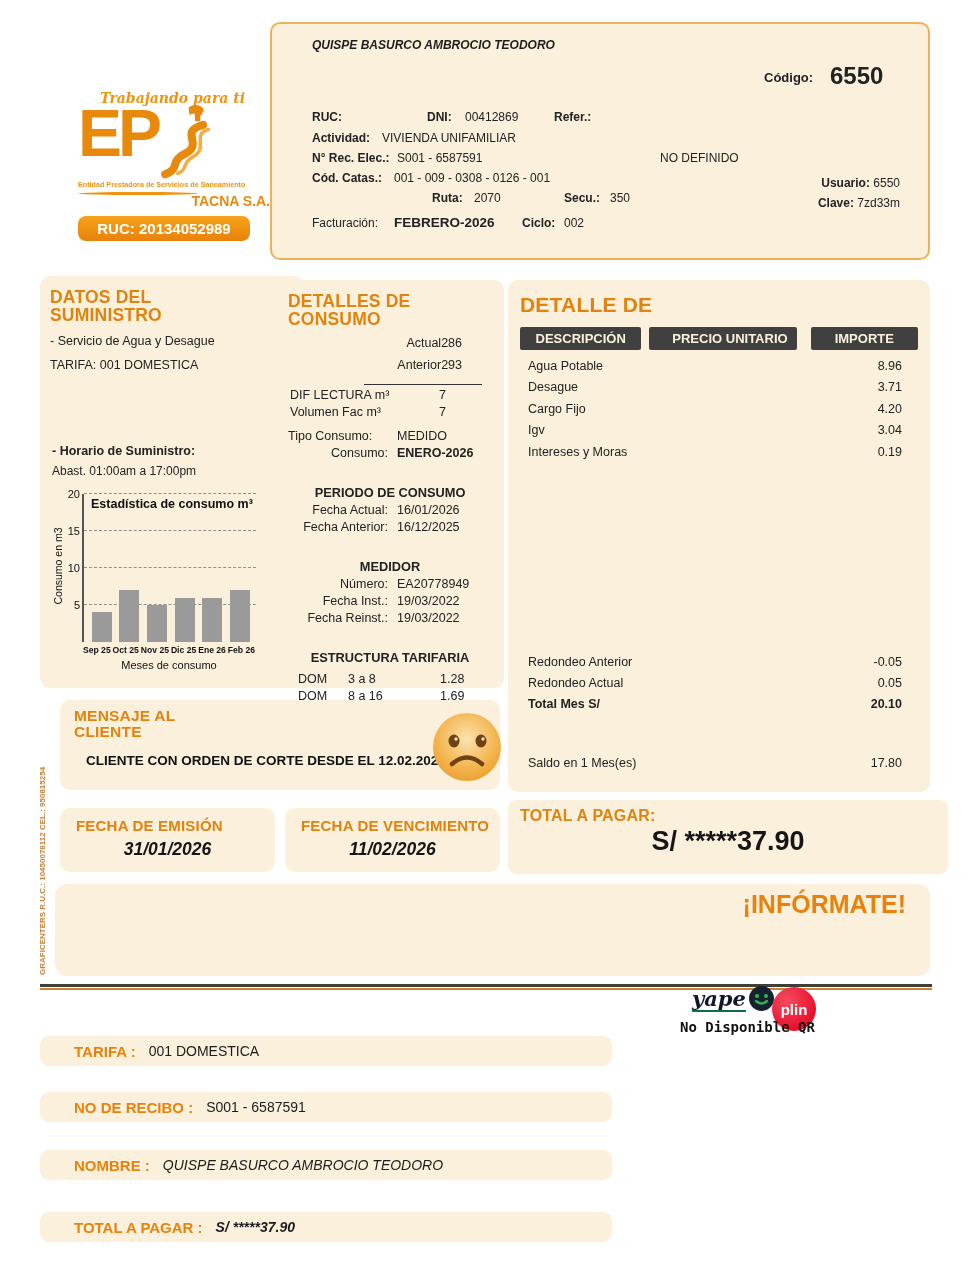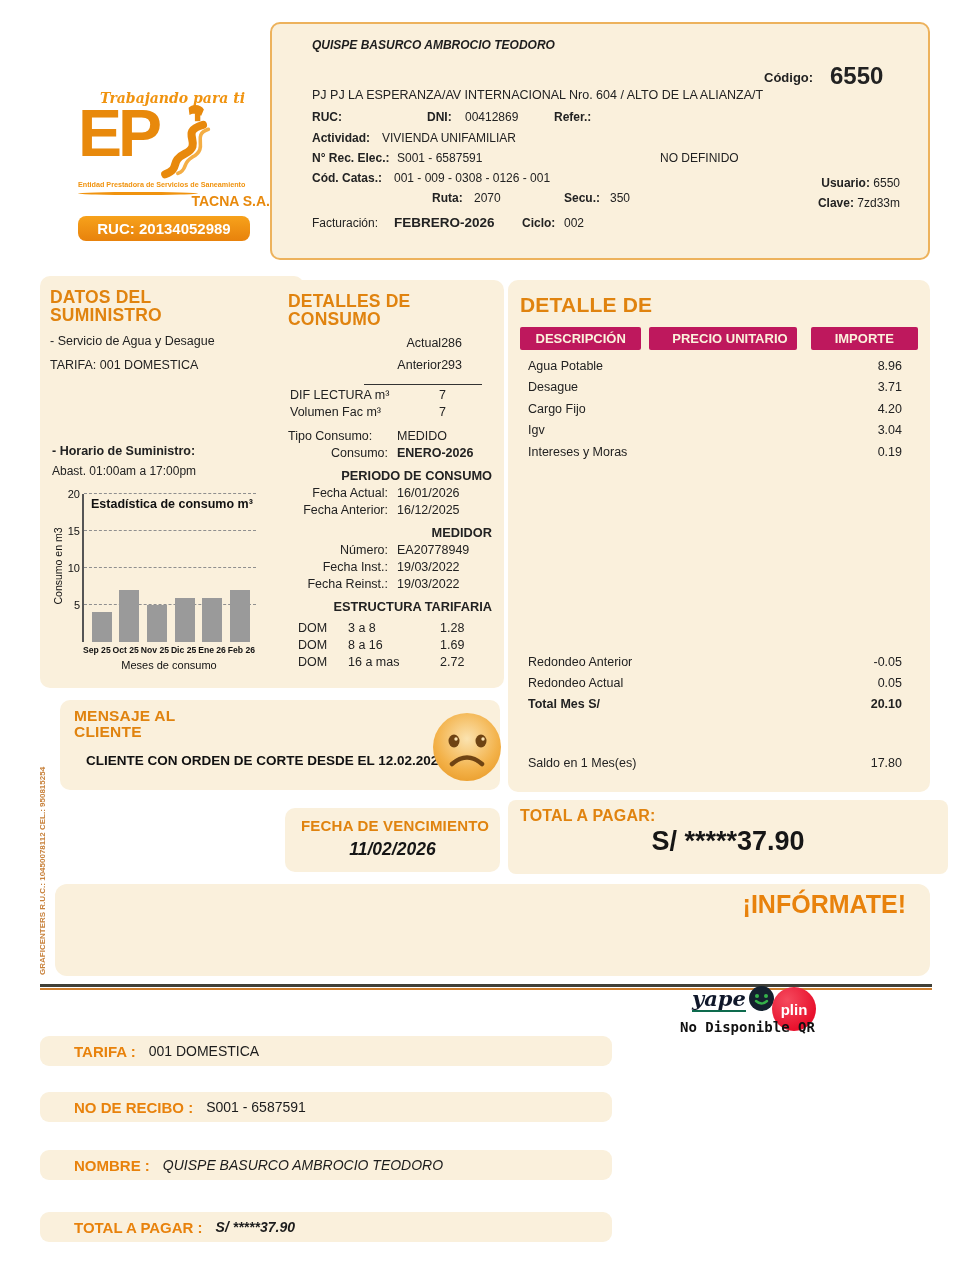--- a/index.html
+++ b/index.html
@@ -49,29 +49,29 @@
 
   
   .consumo-panel { left:276px; top:280px; width:228px; height:408px; padding:12px; font-size:12.5px; }
   .consumo-panel h2 { font-size:17.5px; width:150px; }
   .cv-row { display:flex; justify-content:flex-end; margin:8px 30px 0 64px; }
   .c-hr { margin:12px 10px 0 auto; width:118px; border-top:1.5px solid #333; }
   .dif-row { display:flex; justify-content:space-between; padding:0 46px 0 2px; margin-top:3px; }
   .dif-row:first-of-type { margin-top:12px; }
   .two-col { display:grid; grid-template-columns:100px 1fr; column-gap:9px; margin-top:3px; }
   .two-col .l { text-align:right; }
-  .sec-title { text-align:right; font-weight:bold; font-size:12.8px; margin-top:8px; }
+  .sec-title { text-align:center; font-weight:bold; font-size:12.8px; margin-top:25px; }
   .tar-row { display:grid; grid-template-columns:50px 92px 1fr; padding:0 46px 0 10px; margin-top:3px; }
   .tar-row .p { text-align:right; }
 
   
   .importes-panel { left:508px; top:280px; width:422px; height:512px; padding:14px 12px; }
   .importes-panel h2 { font-size:21px; }
   .chips { display:flex; margin-top:11px; }
-  .chip { background:#be185d; color:#FBF2DC; font-weight:bold; font-size:13px; text-align:center; padding:4px 0; border-radius:2px; }
+  .chip { background:#404040; color:#FBF2DC; font-weight:bold; font-size:13px; text-align:center; padding:4px 0; border-radius:2px; }
   .chip1 { width:122px; } .chip2 { width:148px; margin-left:8px;padding-left:14px; } .chip3 { width:108px; margin-left:14px; }
   .imp-row { display:flex; justify-content:space-between; font-size:12.5px; padding:0 16px 0 8px; margin-top:7.5px; }
   .redondeo { position:absolute; left:20px; right:28px; top:368px; font-size:12.5px; }
   .redondeo .imp-row { padding:0; margin-top:7px; }
   .saldo { position:absolute; left:20px; right:28px; top:476px; display:flex; justify-content:space-between; font-size:12.5px; }
 
   
   .mensaje-box { left:60px; top:700px; width:440px; height:90px; }
   .mensaje-box h2 { position:absolute; left:14px; top:8px; font-size:15.5px; width:120px; }
   .msg-text { position:absolute; left:26px; top:53px; font-weight:bold; font-size:13.5px; color:#111; white-space:nowrap; }
@@ -128,21 +128,20 @@
     <div class="logo-sub">Entidad Prestadora de Servicios de Saneamiento</div>
     <div class="logo-wave"></div>
     <div class="logo-company">TACNA S.A.</div>
     <div class="ruc-badge">RUC: 20134052989</div>
   </div>
 
   <div class="header-box">
     <div class="abs h-title">QUISPE BASURCO AMBROCIO TEODORO</div>
     <div class="abs b" style="left:492px; top:46px; font-size:13px;">Código:</div>
     <div class="abs b" style="left:558px; top:38px; font-size:24px;">6550</div>
-    <div class="abs" style="left:40px; top:64px; font-size:12.5px;">PJ PJ LA ESPERANZA/AV INTERNACIONAL Nro. 604 / ALTO DE LA ALIANZA/T</div>
 
     <div class="abs b" style="left:40px; top:86px;">RUC:</div>
     <div class="abs b" style="left:155px; top:86px;">DNI:</div>
     <div class="abs" style="left:193px; top:86px;">00412869</div>
     <div class="abs b" style="left:282px; top:86px;">Refer.:</div>
 
     <div class="abs b" style="left:40px; top:107px;">Actividad:</div>
     <div class="abs" style="left:110px; top:107px;">VIVIENDA UNIFAMILIAR</div>
 
     <div class="abs b" style="left:40px; top:127px;">N° Rec. Elec.:</div>
@@ -349,20 +348,24 @@
       </defs>
       <circle cx="36" cy="36" r="34" fill="url(#fg)"></circle>
       <ellipse cx="23" cy="30" rx="5.5" ry="6.5" fill="#6E4313"></ellipse>
       <ellipse cx="50" cy="30" rx="5.5" ry="6.5" fill="#6E4313"></ellipse>
       <circle cx="25" cy="28" r="1.7" fill="#FBE3B0"></circle>
       <circle cx="52" cy="28" r="1.7" fill="#FBE3B0"></circle>
       <path d="M21 53 Q36 40 51 53" stroke="#6E4313" stroke-width="4.5" fill="none" stroke-linecap="round"></path>
     </svg>
   </div>
 
+  <div class="panel fecha-box" style="left:60px;">
+    <div class="fl orange-h">FECHA DE EMISIÓN</div>
+    <div class="fv">31/01/2026</div>
+  </div>
   <div class="panel fecha-box" style="left:285px;">
     <div class="fl orange-h">FECHA DE VENCIMIENTO</div>
     <div class="fv">11/02/2026</div>
   </div>
 
   <div class="panel total-box">
     <div class="tl orange-h">TOTAL A PAGAR:</div>
     <div class="tv">S/ *****37.90</div>
   </div>
 

